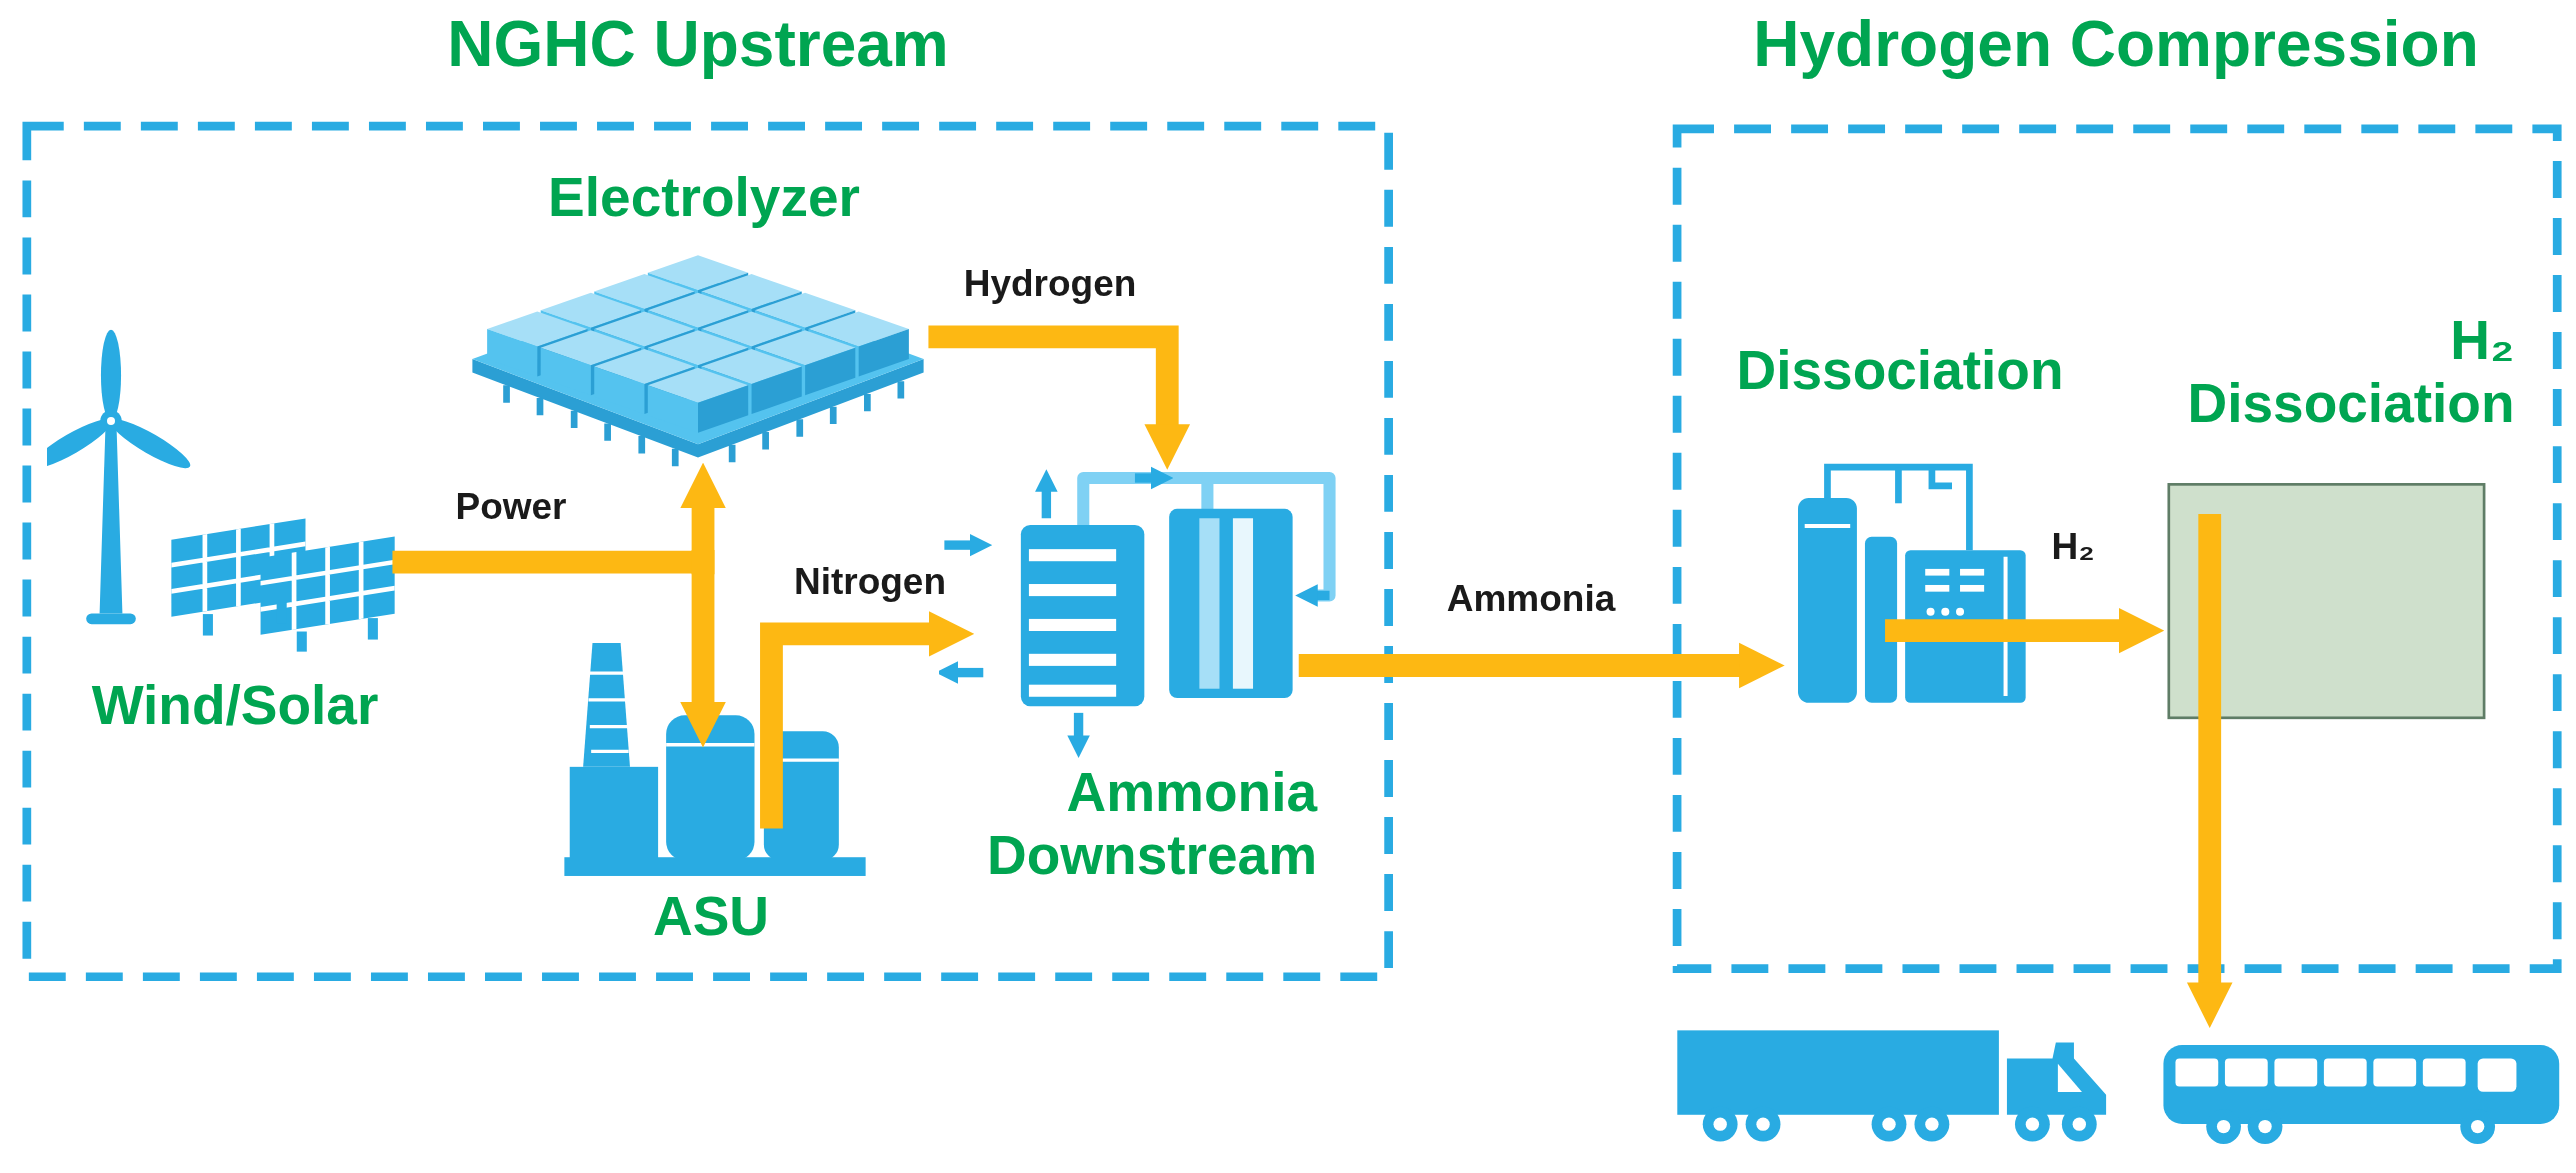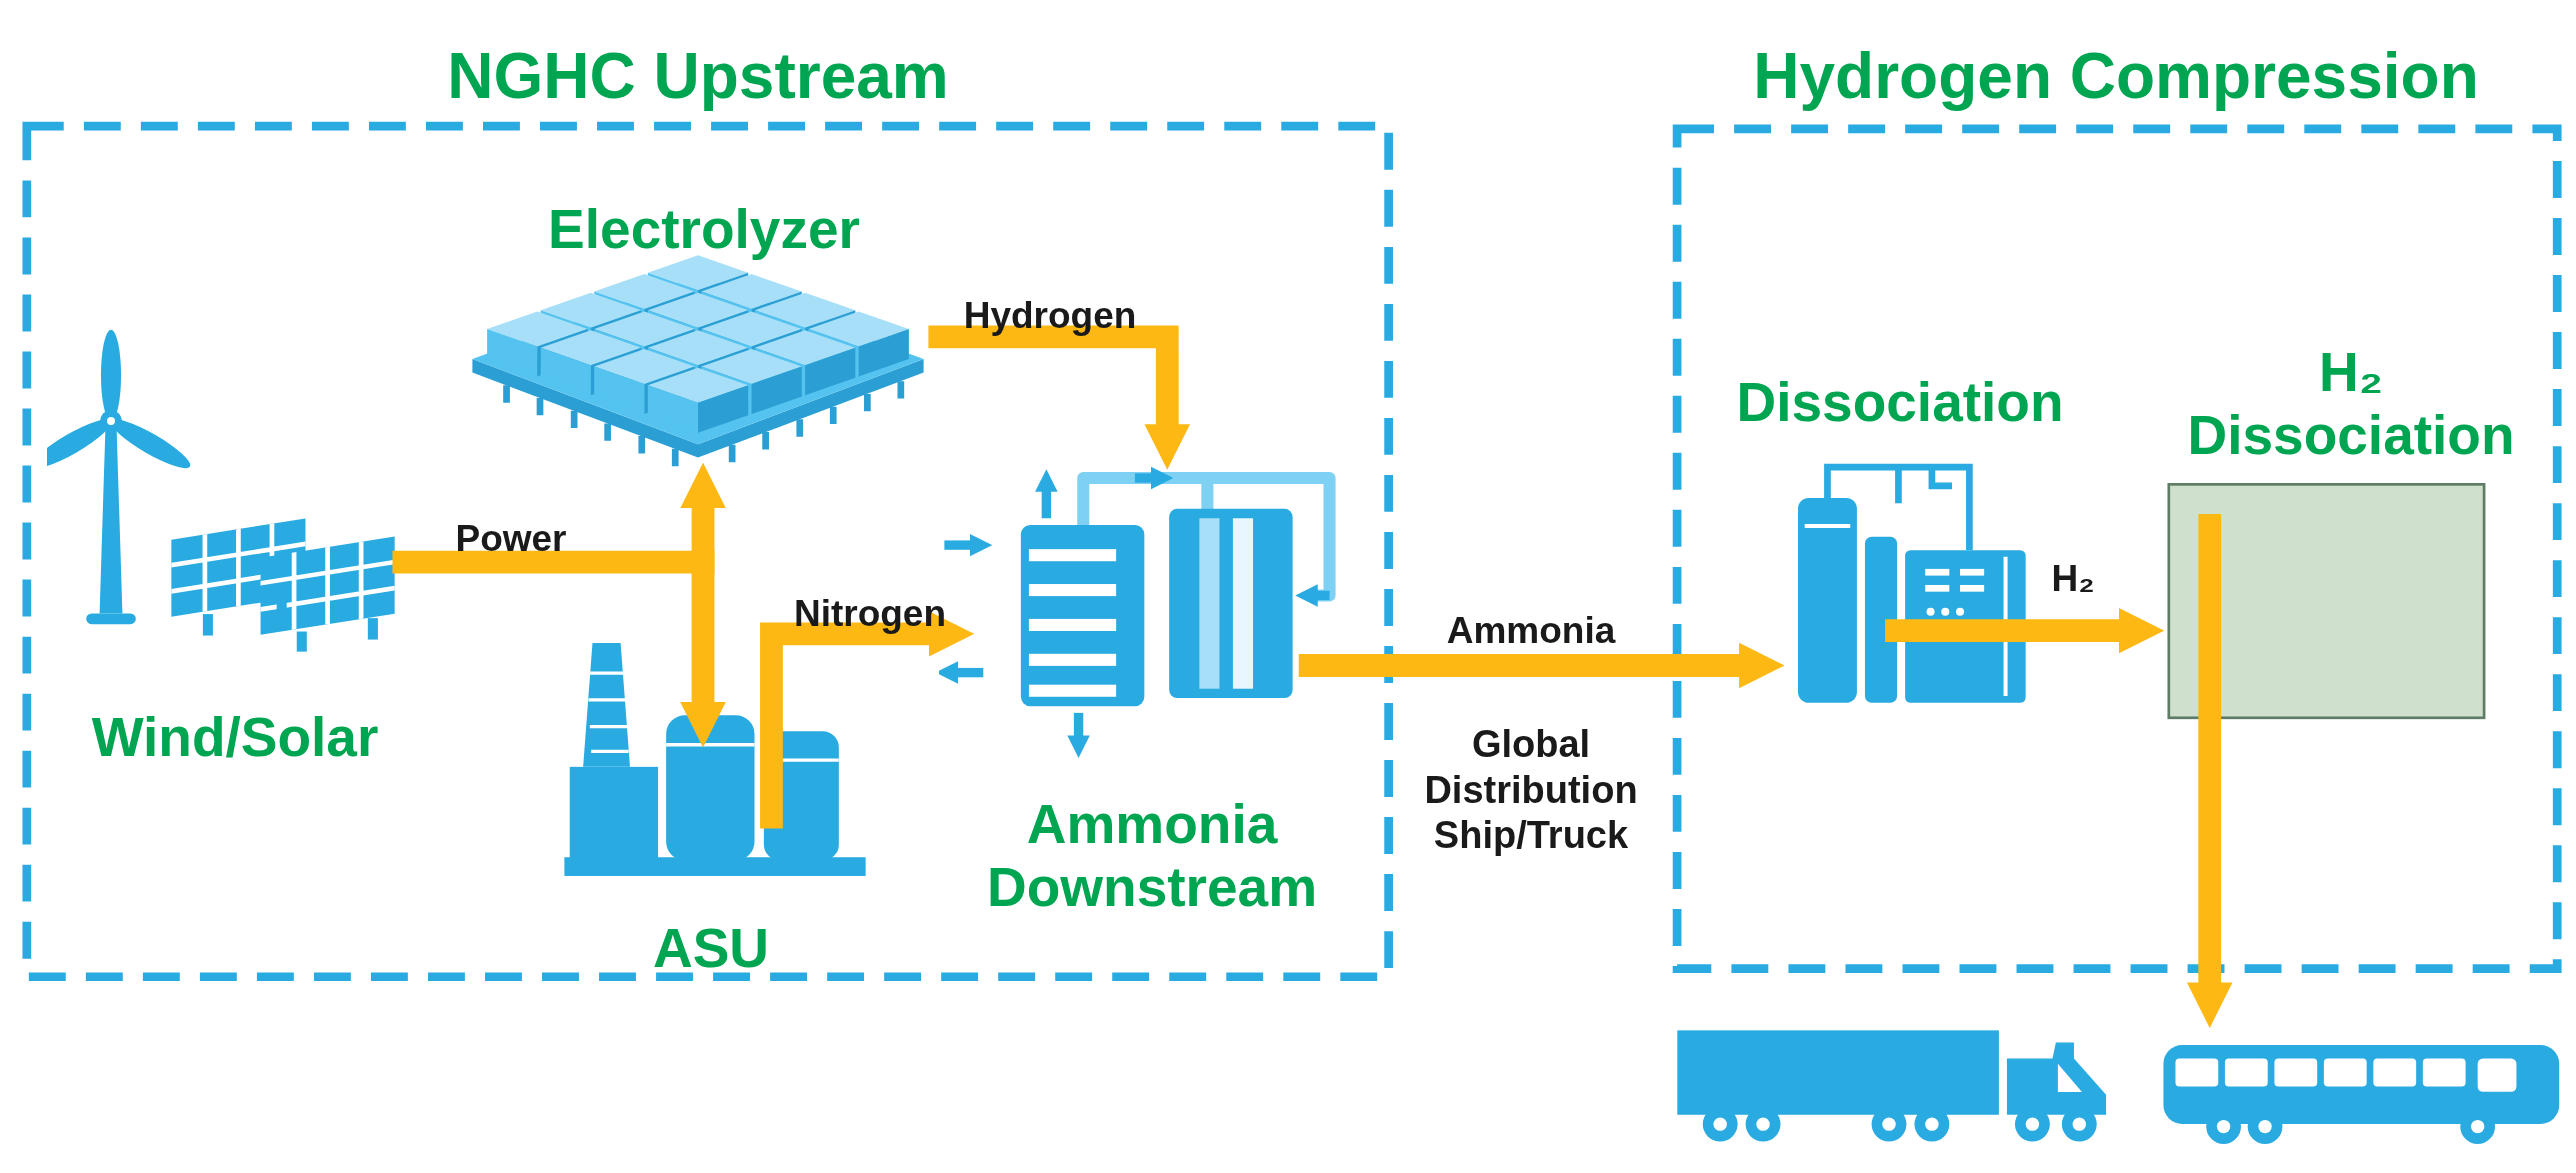--- a/index.html
+++ b/index.html
@@ -16,21 +16,21 @@
   html,body{background:#ffffff}
   body{
     width:2576px;height:1174px;position:relative;overflow:hidden;
     font-family:"Liberation Sans", sans-serif;
   }
   .canvas{position:absolute;inset:0}
   .layer{position:absolute;left:0;top:0}
   .icon{position:absolute}
   .lbl{
     position:absolute;transform:translateX(-50%);
-    text-align:center;white-space:nowrap;font-weight:700;margin-top:32px;
+    text-align:right;white-space:nowrap;font-weight:700;
   }
   .title{font-size:64px;color:var(--green)}
   .node{font-size:55px;color:var(--green);line-height:1.15}
   .flow{font-size:37px;color:var(--ink)}
   .flow-sm{font-size:38px;color:var(--ink);line-height:1.2}
   .lbl span{display:block}
 </style>
 </head>
 <body>
 
@@ -245,20 +245,15 @@
     <span>H₂</span>
     <span>Dissociation</span>
   </div>
 
   <div class="lbl flow" style="left:511px;top:486px">Power</div>
   <div class="lbl flow" style="left:1050px;top:263px">Hydrogen</div>
   <div class="lbl flow" style="left:870px;top:561px">Nitrogen</div>
   <div class="lbl flow" style="left:1531px;top:578px">Ammonia</div>
   <div class="lbl flow" style="left:2073px;top:526px">H₂</div>
 
-  <div class="lbl flow-sm" style="left:1531px;top:690px">
-    <span>Global</span>
-    <span>Distribution</span>
-    <span>Ship/Truck</span>
-  </div>
 
 </div>
 
 
 </body></html>

